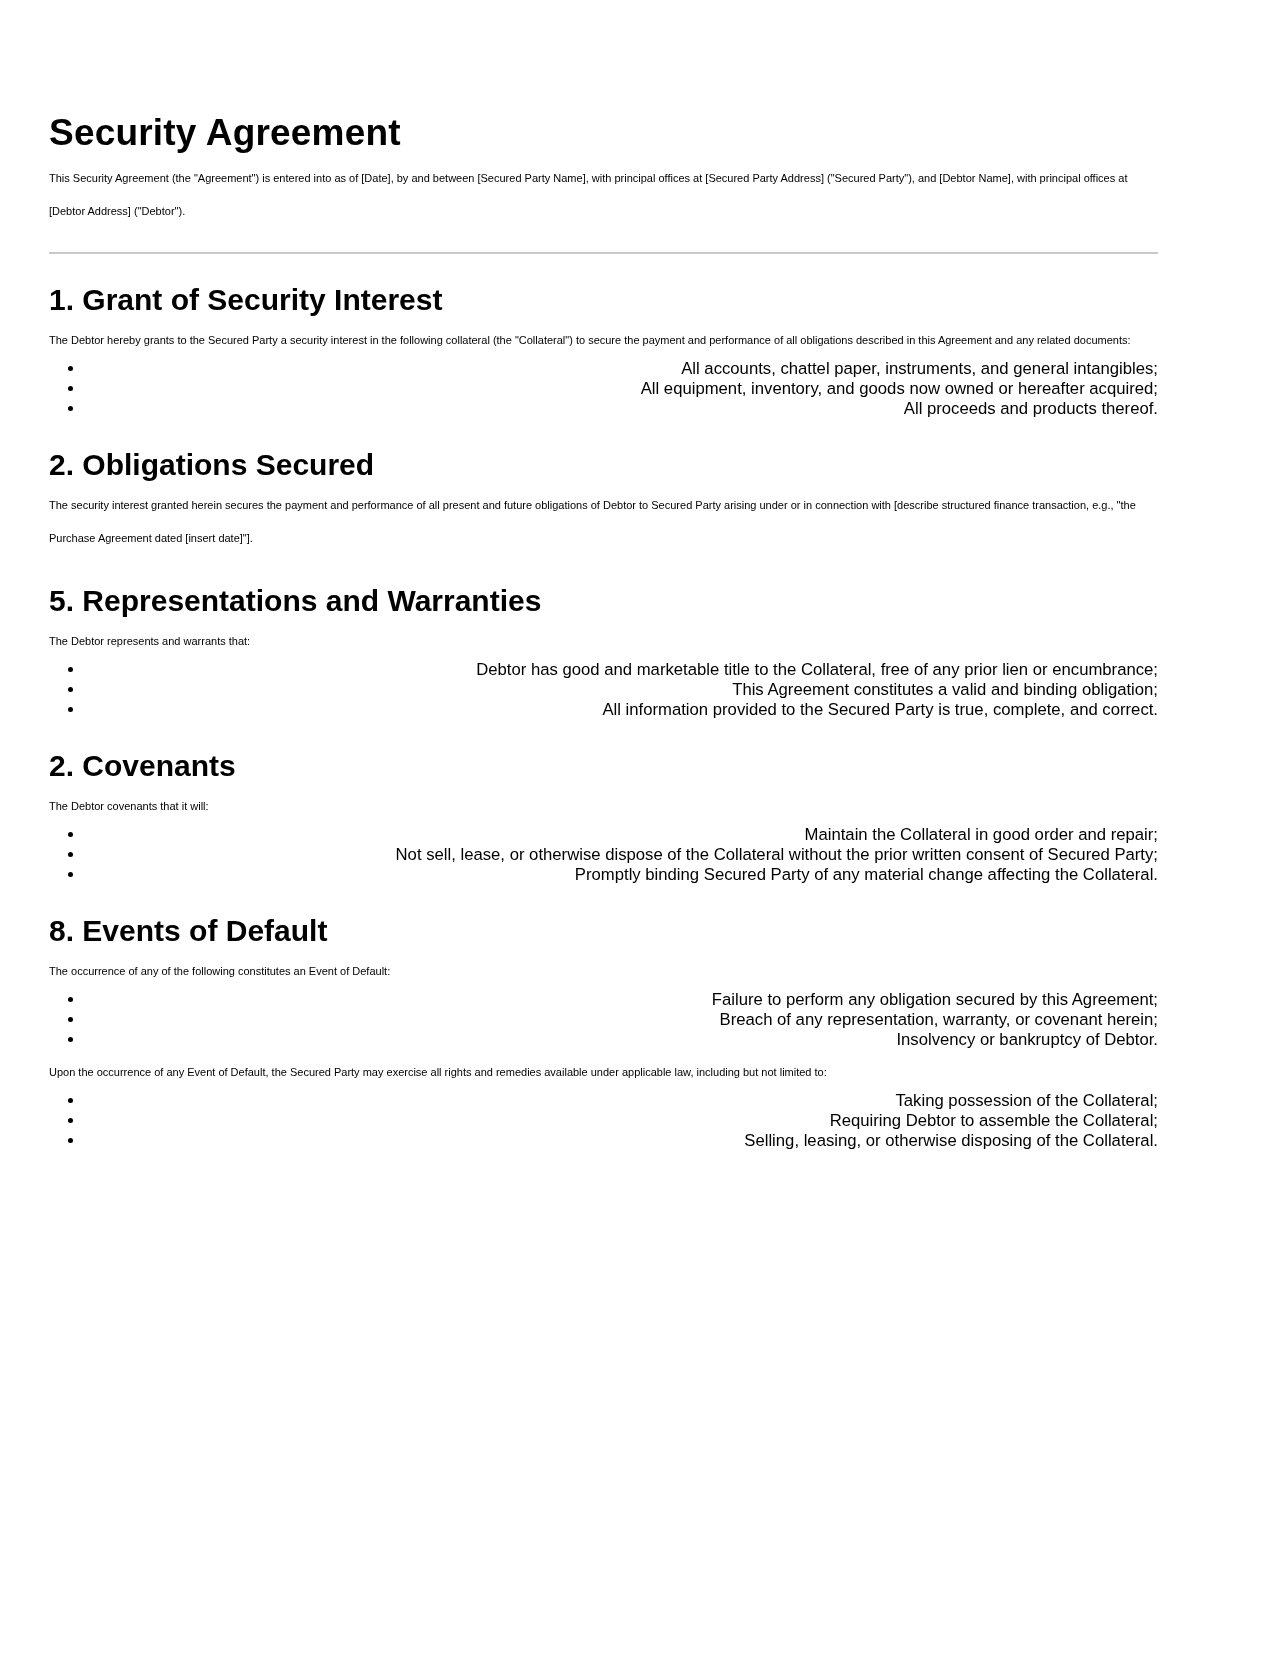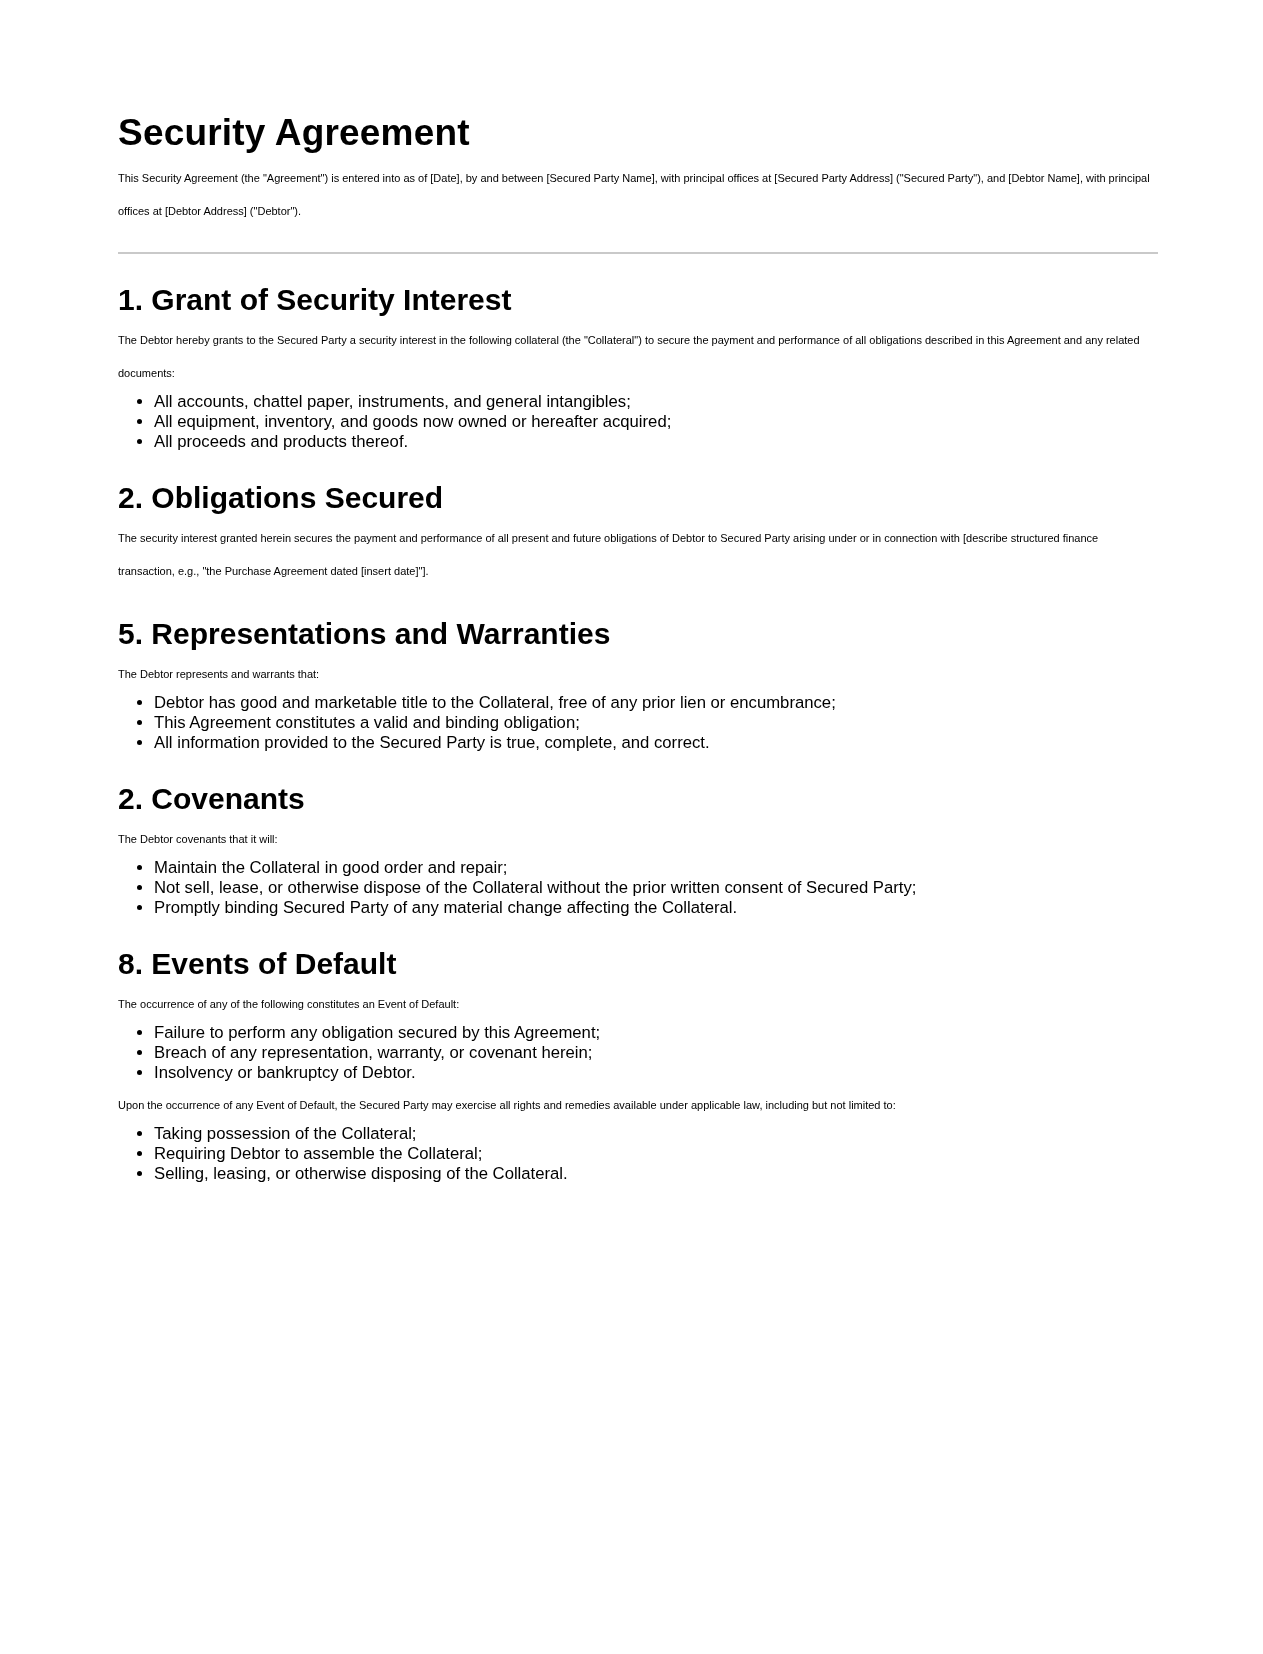--- a/index.html
+++ b/index.html
@@ -9,21 +9,21 @@
     color: #000000;
   }
   body {
     font-family: "Liberation Sans", "DejaVu Sans", sans-serif;
     font-size: 16.7px;
     width: 1263px;
     min-height: 1654px;
     box-sizing: border-box;
   }
   .page {
-    padding: 100px 105px 60px 118px;
+    padding: 100px 105px 60px 49px;
     box-sizing: border-box;
   }
   h1.doc-title {
     font-size: 37px;
     line-height: 46px;
     font-weight: bold;
     margin: 10px 0 0 0;
     letter-spacing: 0.2px;
   }
   p.para {
@@ -40,20 +40,21 @@
   h2.section-heading {
     font-size: 30px;
     line-height: 36px;
     font-weight: bold;
     margin: 28px 0 2px 0;
   }
   ul.bullet-list {
     margin: 2px 0 2px 0;
     padding-left: 36px;
     list-style-type: disc;
+    text-align: right;
   }
   ul.bullet-list li {
     font-size: 16.7px;
     line-height: 20px;
   }
 </style>
 </head>
 <body>
 
 <div class="page">

